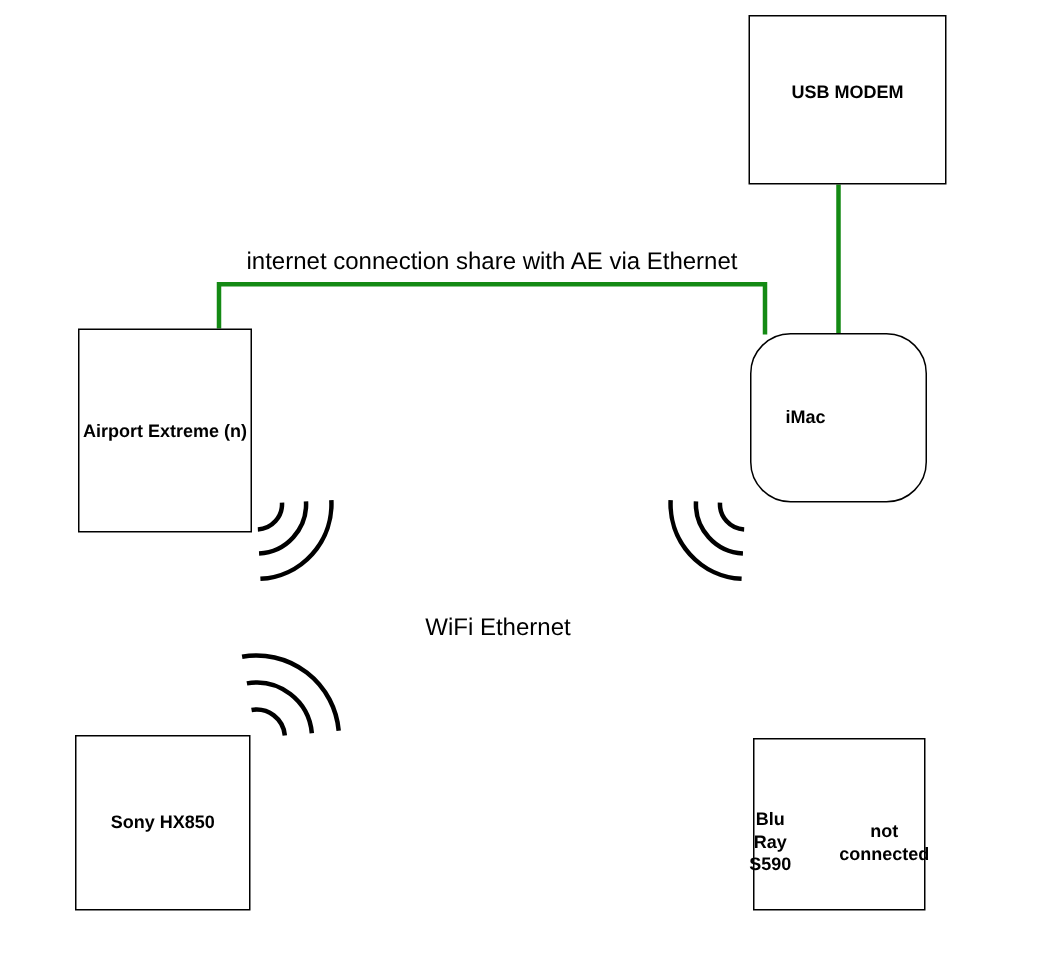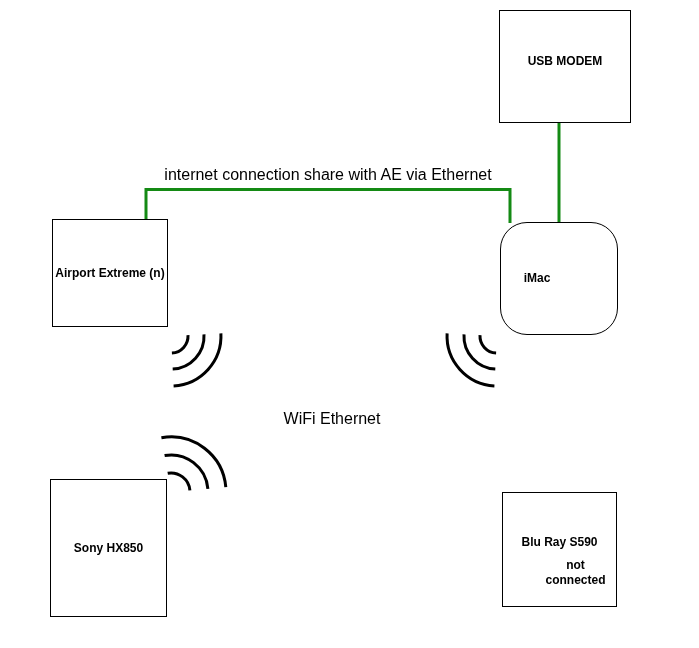--- a/index.html
+++ b/index.html
@@ -20,27 +20,27 @@
     align-items:center;
     justify-content:center;
     text-align:center;
     font-size:12px;
     font-weight:bold;
     line-height:15px;
     box-sizing:border-box;
   }
   .node-usb-modem{left:499px;top:10px;width:132px;height:113px;}
   .node-usb-modem .lbl{transform:translateY(-5px);}
-  .node-airport-extreme{left:52px;top:219px;width:116px;height:108px;}
+  .node-airport-extreme{left:52px;top:219px;width:116px;height:136px;}
   .node-imac{left:500px;top:222px;width:118px;height:113px;border-radius:27px;}
   .node-imac .lbl{transform:translateX(-22px);}
-  .node-sony{left:50px;top:479px;width:117px;height:138px;}
+  .node-sony{left:50px;top:490px;width:117px;height:117px;}
   .node-bluray{left:502px;top:492px;width:115px;height:115px;}
   .node-bluray .lines{transform:translateY(12px);}
-  .lines{display:flex;flex-direction:column;}
+  .lines{display:flex;flex-direction:row;}
   .lines .line2{margin-top:8px;margin-left:32px;}
   .float-label{
     position:absolute;
     font-size:16px;
     font-weight:normal;
     text-align:center;
     white-space:nowrap;
   }
   .ethernet-label{left:146px;top:166px;width:364px;}
   .wifi-label{left:252px;top:410px;width:160px;}

